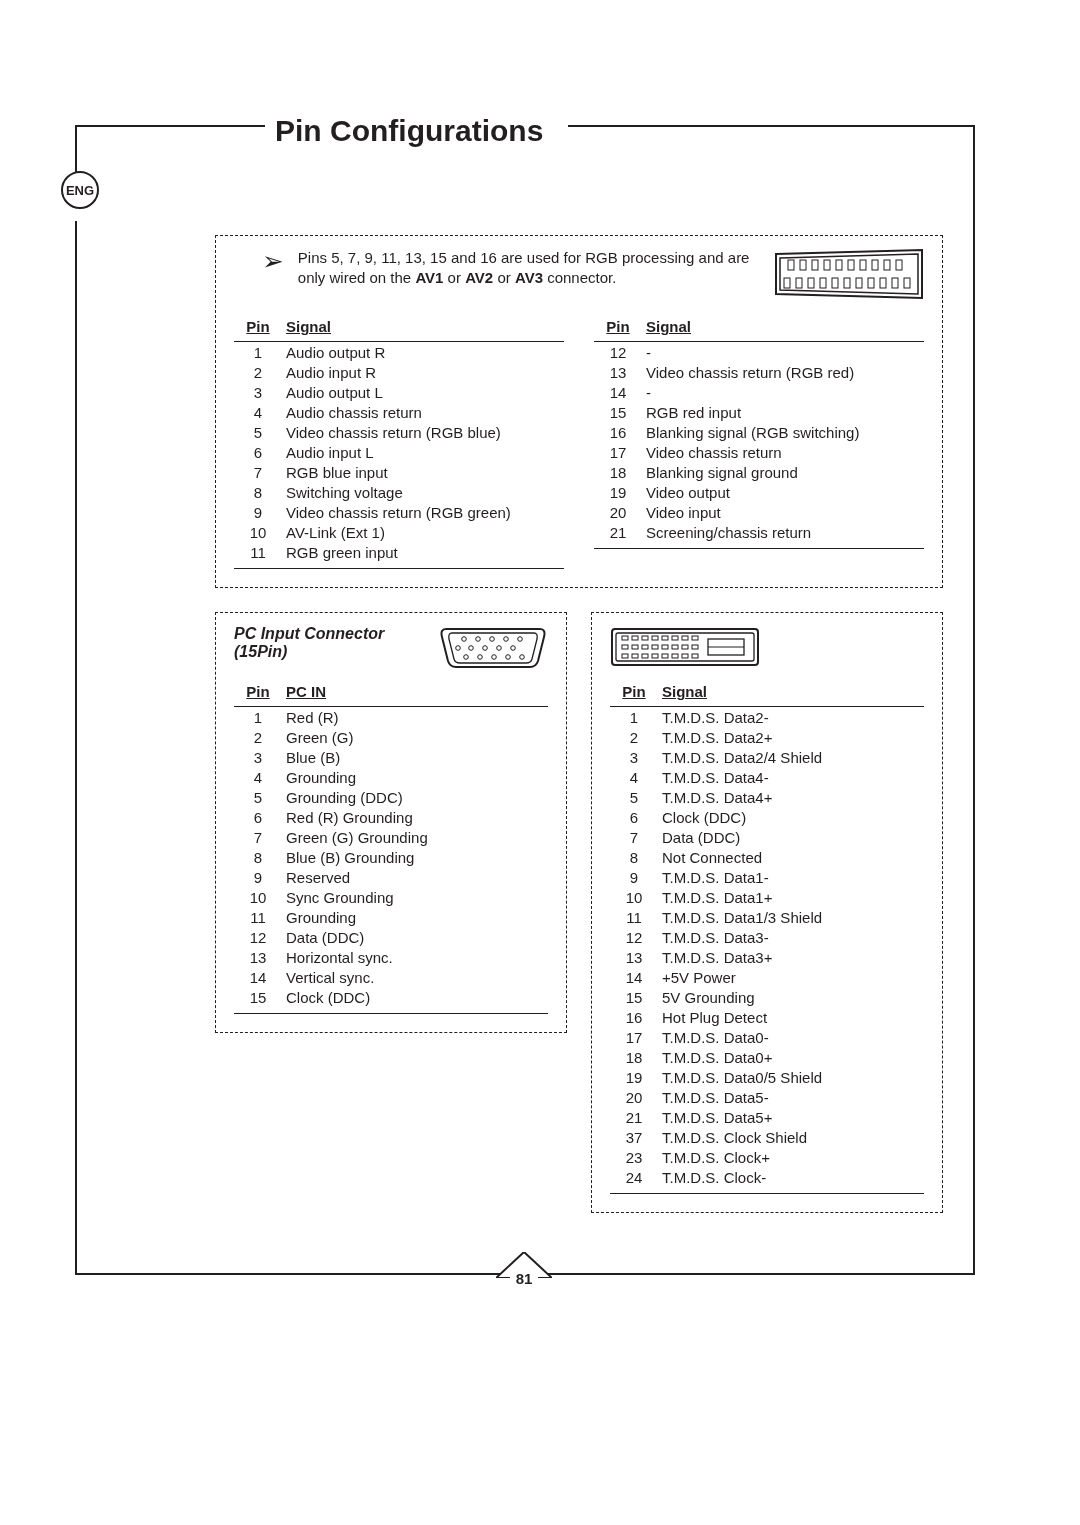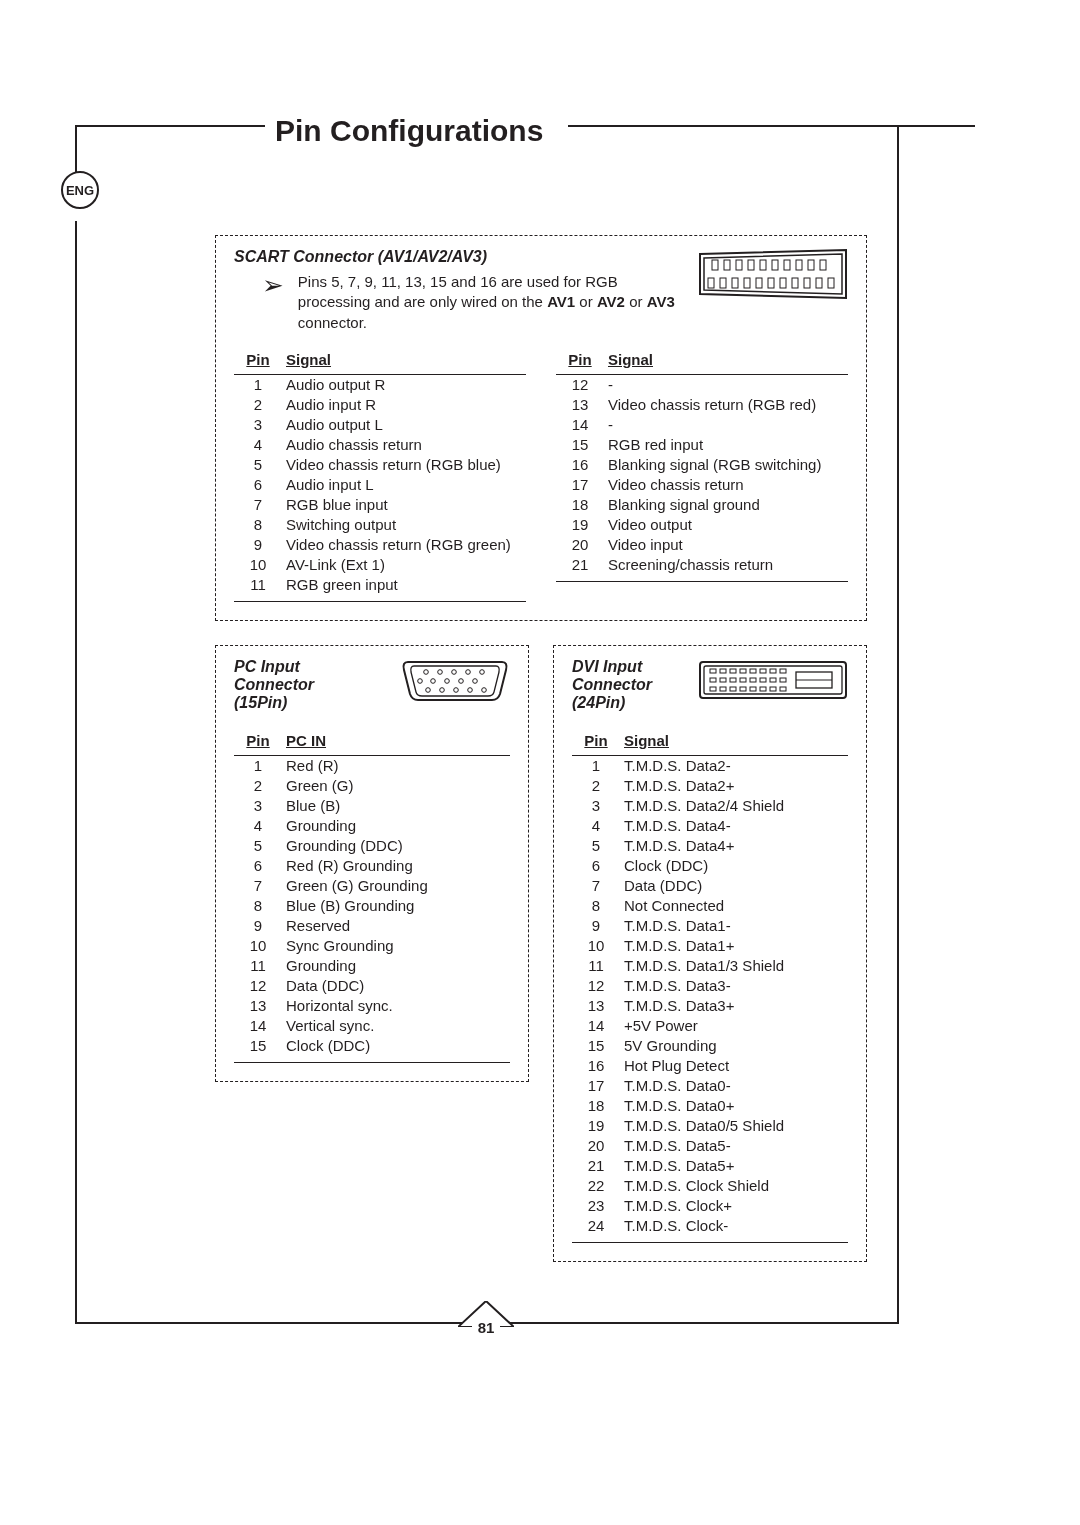--- a/index.html
+++ b/index.html
@@ -12,21 +12,21 @@
     height: 1525px;
     position: relative;
   }
   .page-border {
     border: 2px solid #231f20;
     border-left: none;
     border-top: none;
     position: absolute;
     left: 75px;
     top: 125px;
-    width: 824px;
+    width: 900px;
     padding-bottom: 40px;
   }
   .page-border-top {
     border-top: 2px solid #231f20;
     position: absolute;
     top: 0;
     height: 0;
   }
   .bt-left  { left: 0; width: 190px; }
   .bt-right { left: 465px; width: 435px; }
@@ -125,21 +125,20 @@
 
   <div class="title-patch">Pin Configurations</div>
 
   <div class="lang-badge">ENG</div>
 
   <div class="content">
 
     <div class="section">
       <div class="hdr-row">
         <div style="flex:1">
-          <div class="section-title">SCART Connector (AV1/AV2/AV3)</div>
           <div class="note-row">
             <span class="note-arrow">➢</span>
             <div class="note">
               <span>Pins 5, 7, 9, 11, 13, 15 and 16 are used for RGB processing and are only wired on the </span><b>AV1</b><span> or </span><b>AV2</b><span> or </span><b>AV3</b><span> connector.</span>
             </div>
           </div>
         </div>
         <svg class="diag" width="150" height="52" viewBox="0 0 150 52">
           <polygon points="2,6 148,2 148,50 2,46" fill="none" stroke="#231f20" stroke-width="2"></polygon>
           <polygon points="6,10 144,6 144,46 6,42" fill="none" stroke="#231f20" stroke-width="1.5"></polygon>
@@ -202,21 +201,21 @@
                 <tr>
                   <td class="pc">6</td>
                   <td>Audio input L</td>
                 </tr>
                 <tr>
                   <td class="pc">7</td>
                   <td>RGB blue input</td>
                 </tr>
                 <tr>
                   <td class="pc">8</td>
-                  <td>Switching output</td>
+                  <td>Switching voltage</td>
                 </tr>
                 <tr>
                   <td class="pc">9</td>
                   <td>Video chassis return (RGB green)</td>
                 </tr>
                 <tr>
                   <td class="pc">10</td>
                   <td>AV-Link (Ext 1)</td>
                 </tr>
                 <tr>
@@ -382,24 +381,20 @@
                 <td class="pc">15</td>
                 <td>Clock (DDC)</td>
               </tr>
             </tbody>
         </table>
         <hr class="hr-thin">
       </div>
 
       <div class="section">
         <div class="hdr-row">
-          <div class="section-title">
-            <span>DVI Input Connector</span><br>
-            <span>(24Pin)</span>
-          </div>
           <svg class="diag" width="150" height="44" viewBox="0 0 150 44">
             <rect x="2" y="4" width="146" height="36" rx="3" fill="none" stroke="#231f20" stroke-width="2"></rect>
             <rect x="6" y="8" width="138" height="28" rx="2" fill="none" stroke="#231f20" stroke-width="1.3"></rect>
             <g fill="none" stroke="#231f20" stroke-width="1">
               <rect x="12" y="11" width="6" height="4"></rect>
                 <rect x="22" y="11" width="6" height="4"></rect>
                 <rect x="32" y="11" width="6" height="4"></rect>
                 <rect x="42" y="11" width="6" height="4"></rect>
                 <rect x="52" y="11" width="6" height="4"></rect>
                 <rect x="62" y="11" width="6" height="4"></rect>
@@ -512,21 +507,21 @@
               </tr>
               <tr>
                 <td class="pc">20</td>
                 <td>T.M.D.S. Data5-</td>
               </tr>
               <tr>
                 <td class="pc">21</td>
                 <td>T.M.D.S. Data5+</td>
               </tr>
               <tr>
-                <td class="pc">22</td>
+                <td class="pc">37</td>
                 <td>T.M.D.S. Clock Shield</td>
               </tr>
               <tr>
                 <td class="pc">23</td>
                 <td>T.M.D.S. Clock+</td>
               </tr>
               <tr>
                 <td class="pc">24</td>
                 <td>T.M.D.S. Clock-</td>
               </tr>

